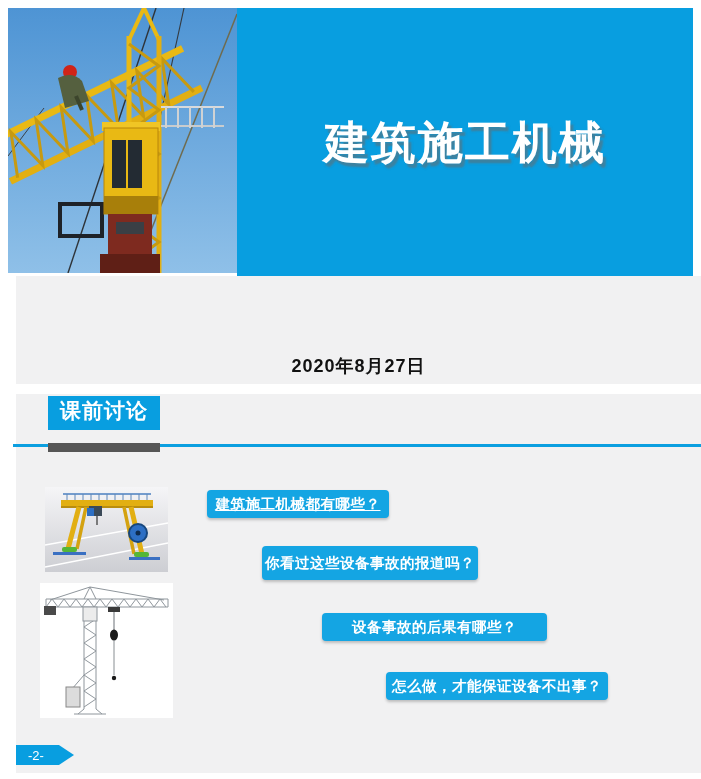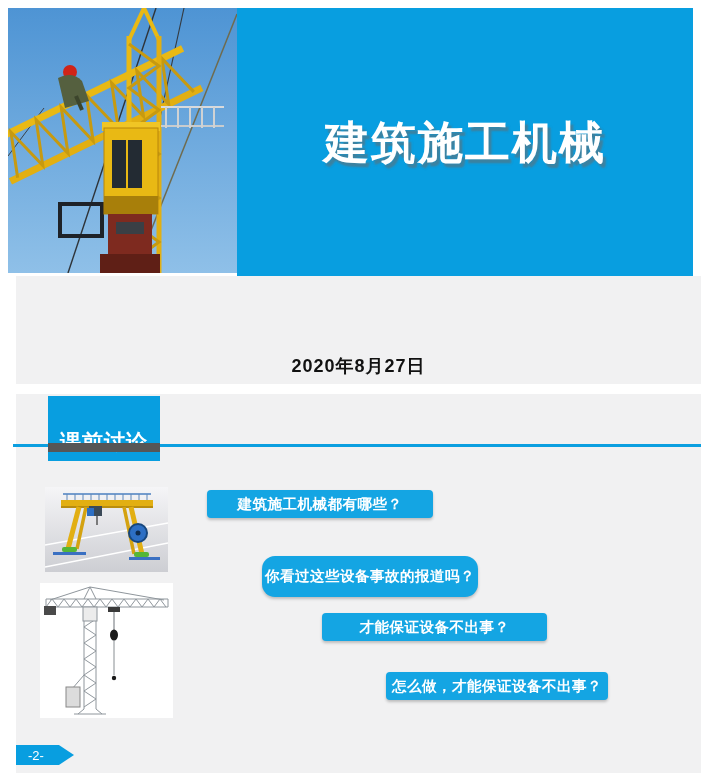--- a/index.html
+++ b/index.html
@@ -22,34 +22,34 @@
   
   .date-band{
     position:absolute;left:16px;top:276px;width:685px;height:108px;background:#F1F1F2;
     display:flex;align-items:flex-end;justify-content:center;
   }
   .date-band span{font-size:18px;font-weight:bold;color:#111;letter-spacing:1px;transform:translateY(-6px);}
   
   .slide2{position:absolute;left:16px;top:394px;width:685px;height:379px;background:#F1F1F2;}
   .hline{position:absolute;left:-3px;right:0;top:50px;height:3px;background:#0B9FE0;z-index:1;}
   .tab{
-    position:absolute;left:32px;top:2px;width:112px;height:65px;background:#089EE0;z-index:2;
+    position:absolute;left:32px;top:2px;width:112px;height:34px;background:#089EE0;z-index:2;
     display:flex;align-items:flex-end;justify-content:center;
   }
   .tab span{color:#fff;font-weight:bold;font-size:21px;letter-spacing:1px;padding-bottom:5px;}
   .tab-shadow{position:absolute;left:32px;top:49px;width:112px;height:9px;background:#565656;z-index:2;}
   .img-gantry{position:absolute;left:29px;top:93px;width:123px;height:85px;}
   .img-tower{position:absolute;left:24px;top:189px;width:133px;height:135px;}
   .q{
     position:absolute;height:28px;background:#14A5E3;border-radius:4px;color:#fff;
     font-weight:bold;font-size:14.5px;display:flex;align-items:center;justify-content:center;
     white-space:nowrap;box-shadow:0 2px 3px rgba(0,0,0,0.22);letter-spacing:0.5px;
   }
-  .q1{left:191px;top:96px;width:226px;}
-  .q2{left:246px;top:162px;width:216px;height:41px;border-radius:13px;}
+  .q1{left:191px;top:96px;width:182px;text-decoration:underline;}
+  .q2{left:246px;top:152px;width:216px;height:34px;}
   .q3{left:306px;top:219px;width:225px;}
   .q4{left:370px;top:278px;width:222px;font-family:Liberation Mono, monospace;}
   .page-badge{
     position:absolute;left:0;top:351px;width:58px;height:20px;background:#089EE0;
     clip-path:polygon(0 0,74% 0,100% 50%,74% 100%,0 100%);
     display:flex;align-items:center;color:#fff;font-size:13px;
   }
   .page-badge span{padding-left:12px;}
 </style>
 </head>
@@ -208,21 +208,21 @@
       <rect x="68" y="24" width="12" height="5" fill="#3A3A3A"></rect>
       <line x1="74" y1="29" x2="74" y2="47" stroke="#6b7176" stroke-width="1"></line>
       <ellipse cx="74" cy="52" rx="4" ry="5.5" fill="#1A1A1A"></ellipse>
       <line x1="74" y1="57" x2="74" y2="92" stroke="#6b7176" stroke-width="0.8"></line>
       <circle cx="74" cy="95" r="2.2" fill="#1A1A1A"></circle>
       <rect x="26" y="104" width="14" height="20" fill="#DCDCDC" stroke="#888"></rect>
     </svg>
 
     <div class="q q1">建筑施工机械都有哪些？</div>
     <div class="q q2">你看过这些设备事故的报道吗？</div>
-    <div class="q q3">才能保证设备不出事？</div>
+    <div class="q q3">设备事故的后果有哪些？</div>
     <div class="q q4">怎么做，才能保证设备不出事？</div>
 
     <div class="page-badge">
       <span>-2-</span>
     </div>
   </section>
 
 </div>
 
 </body></html>

